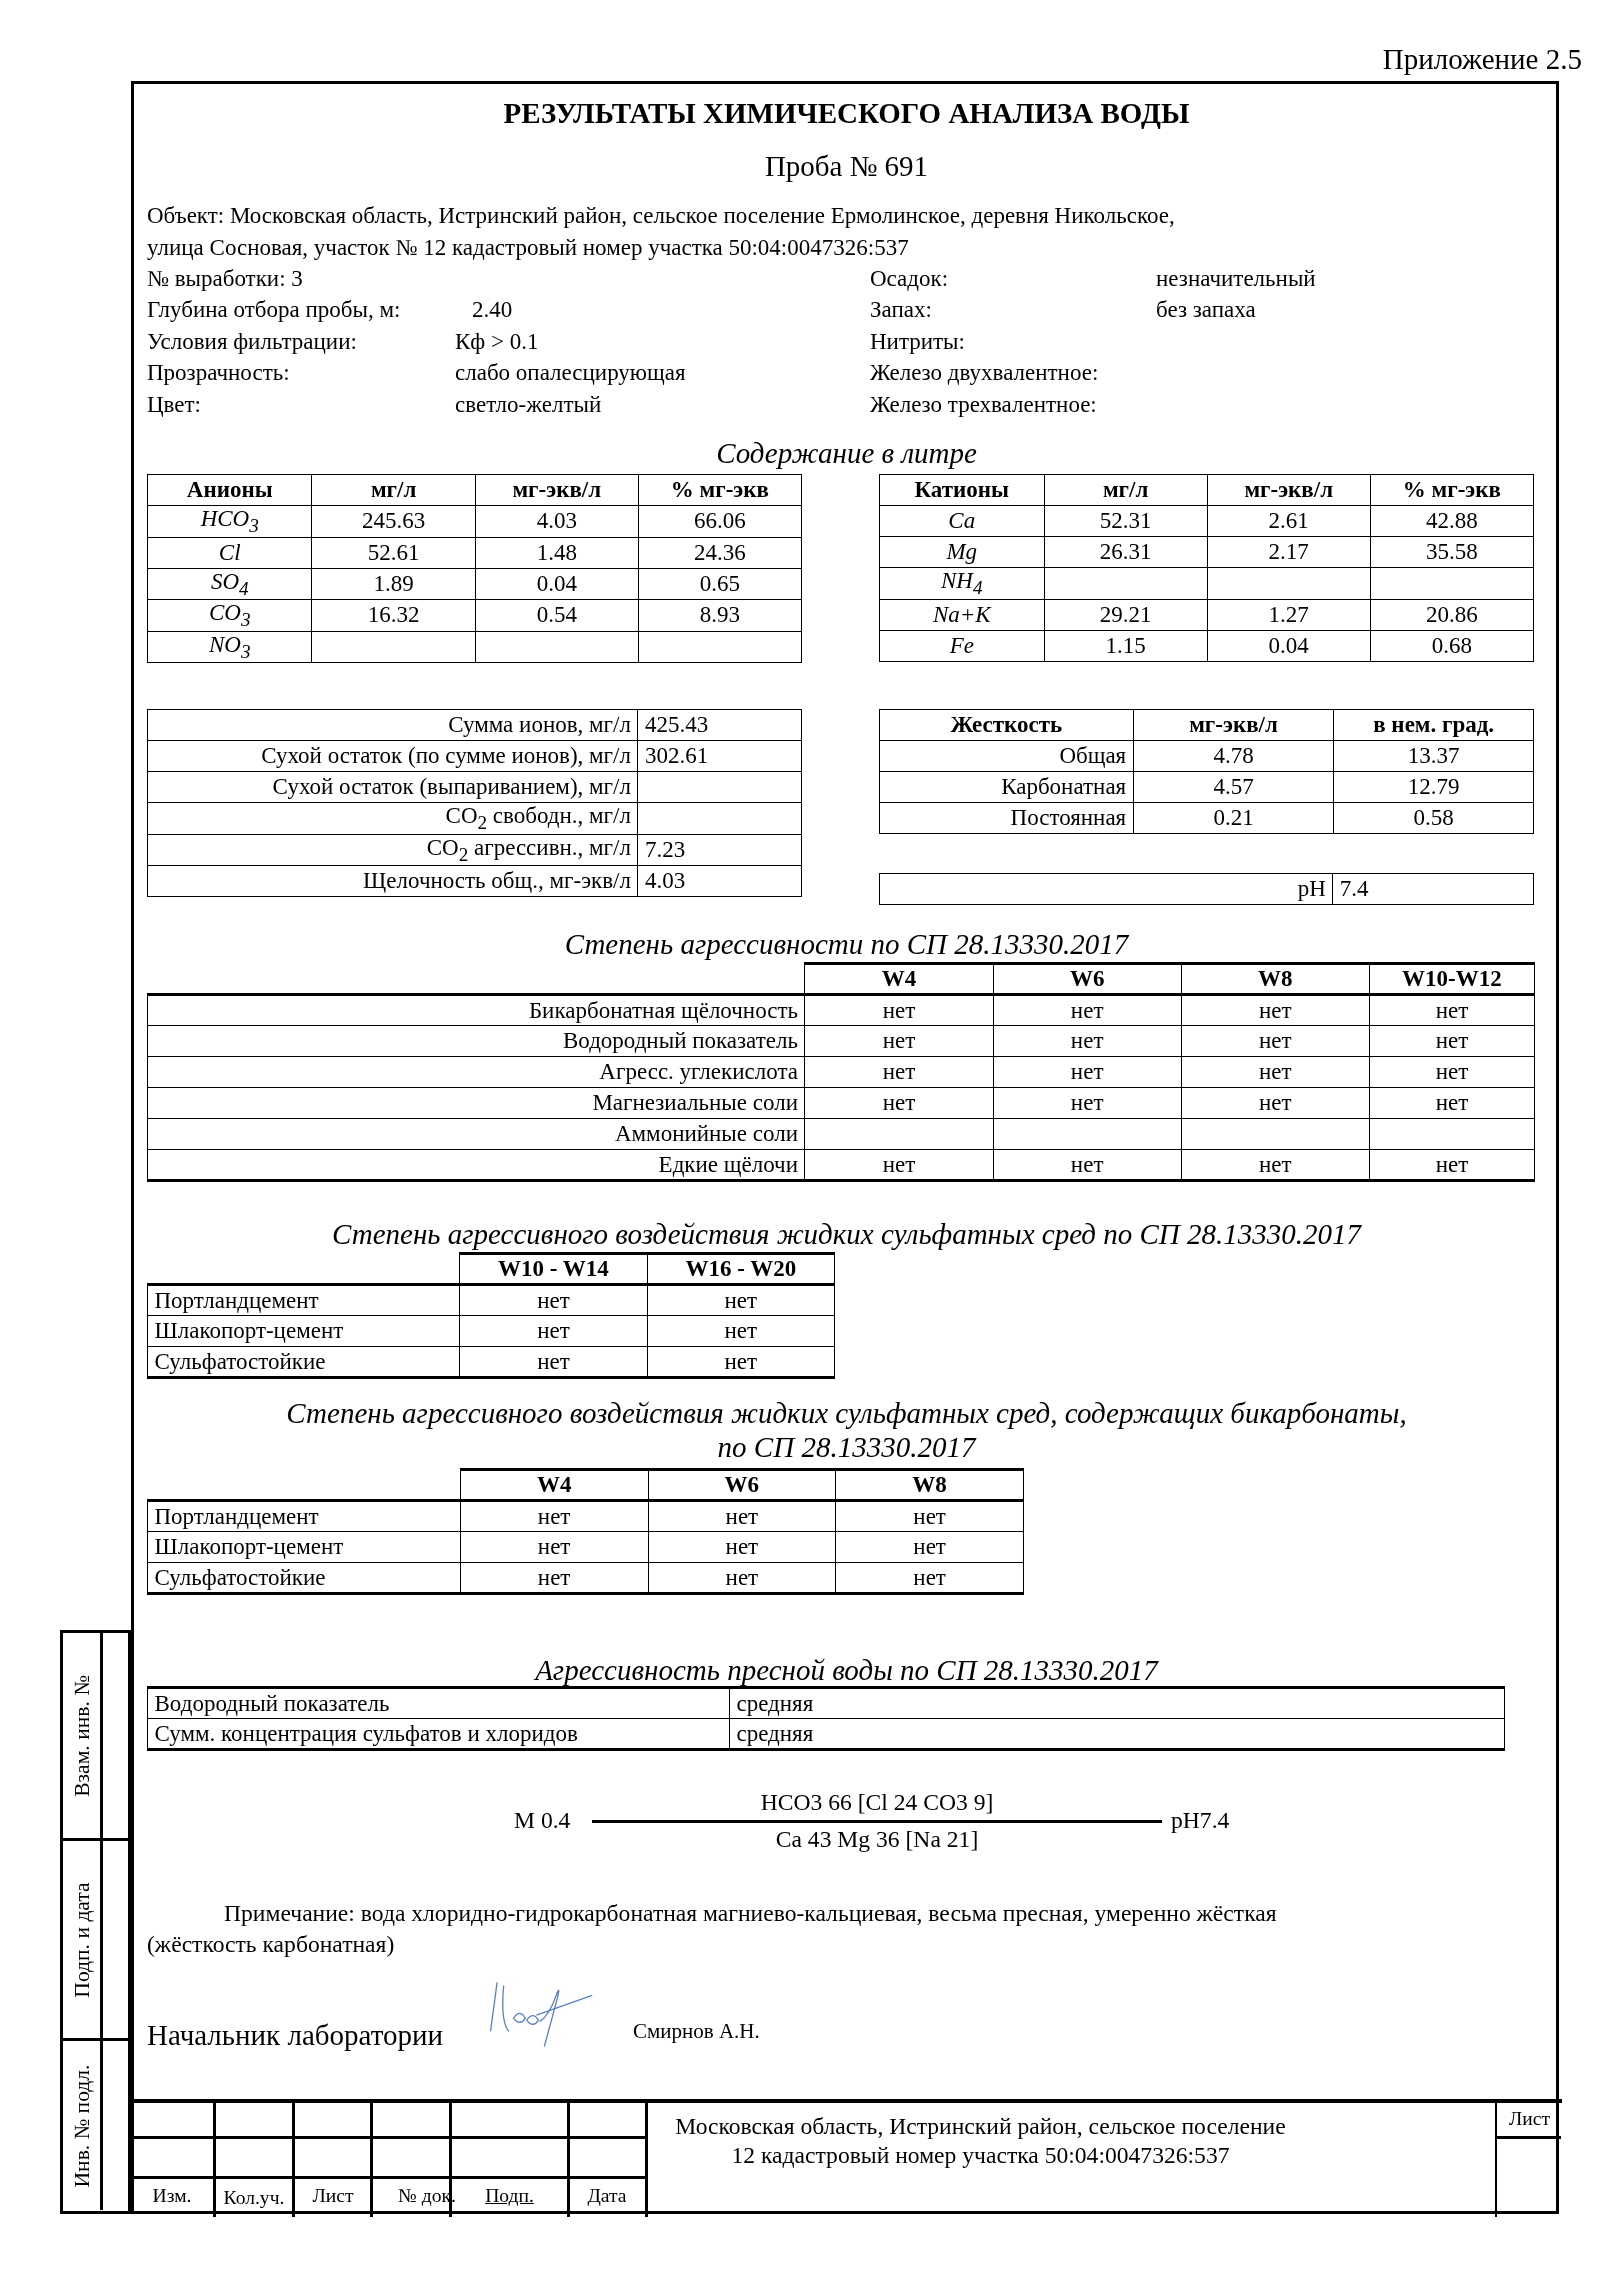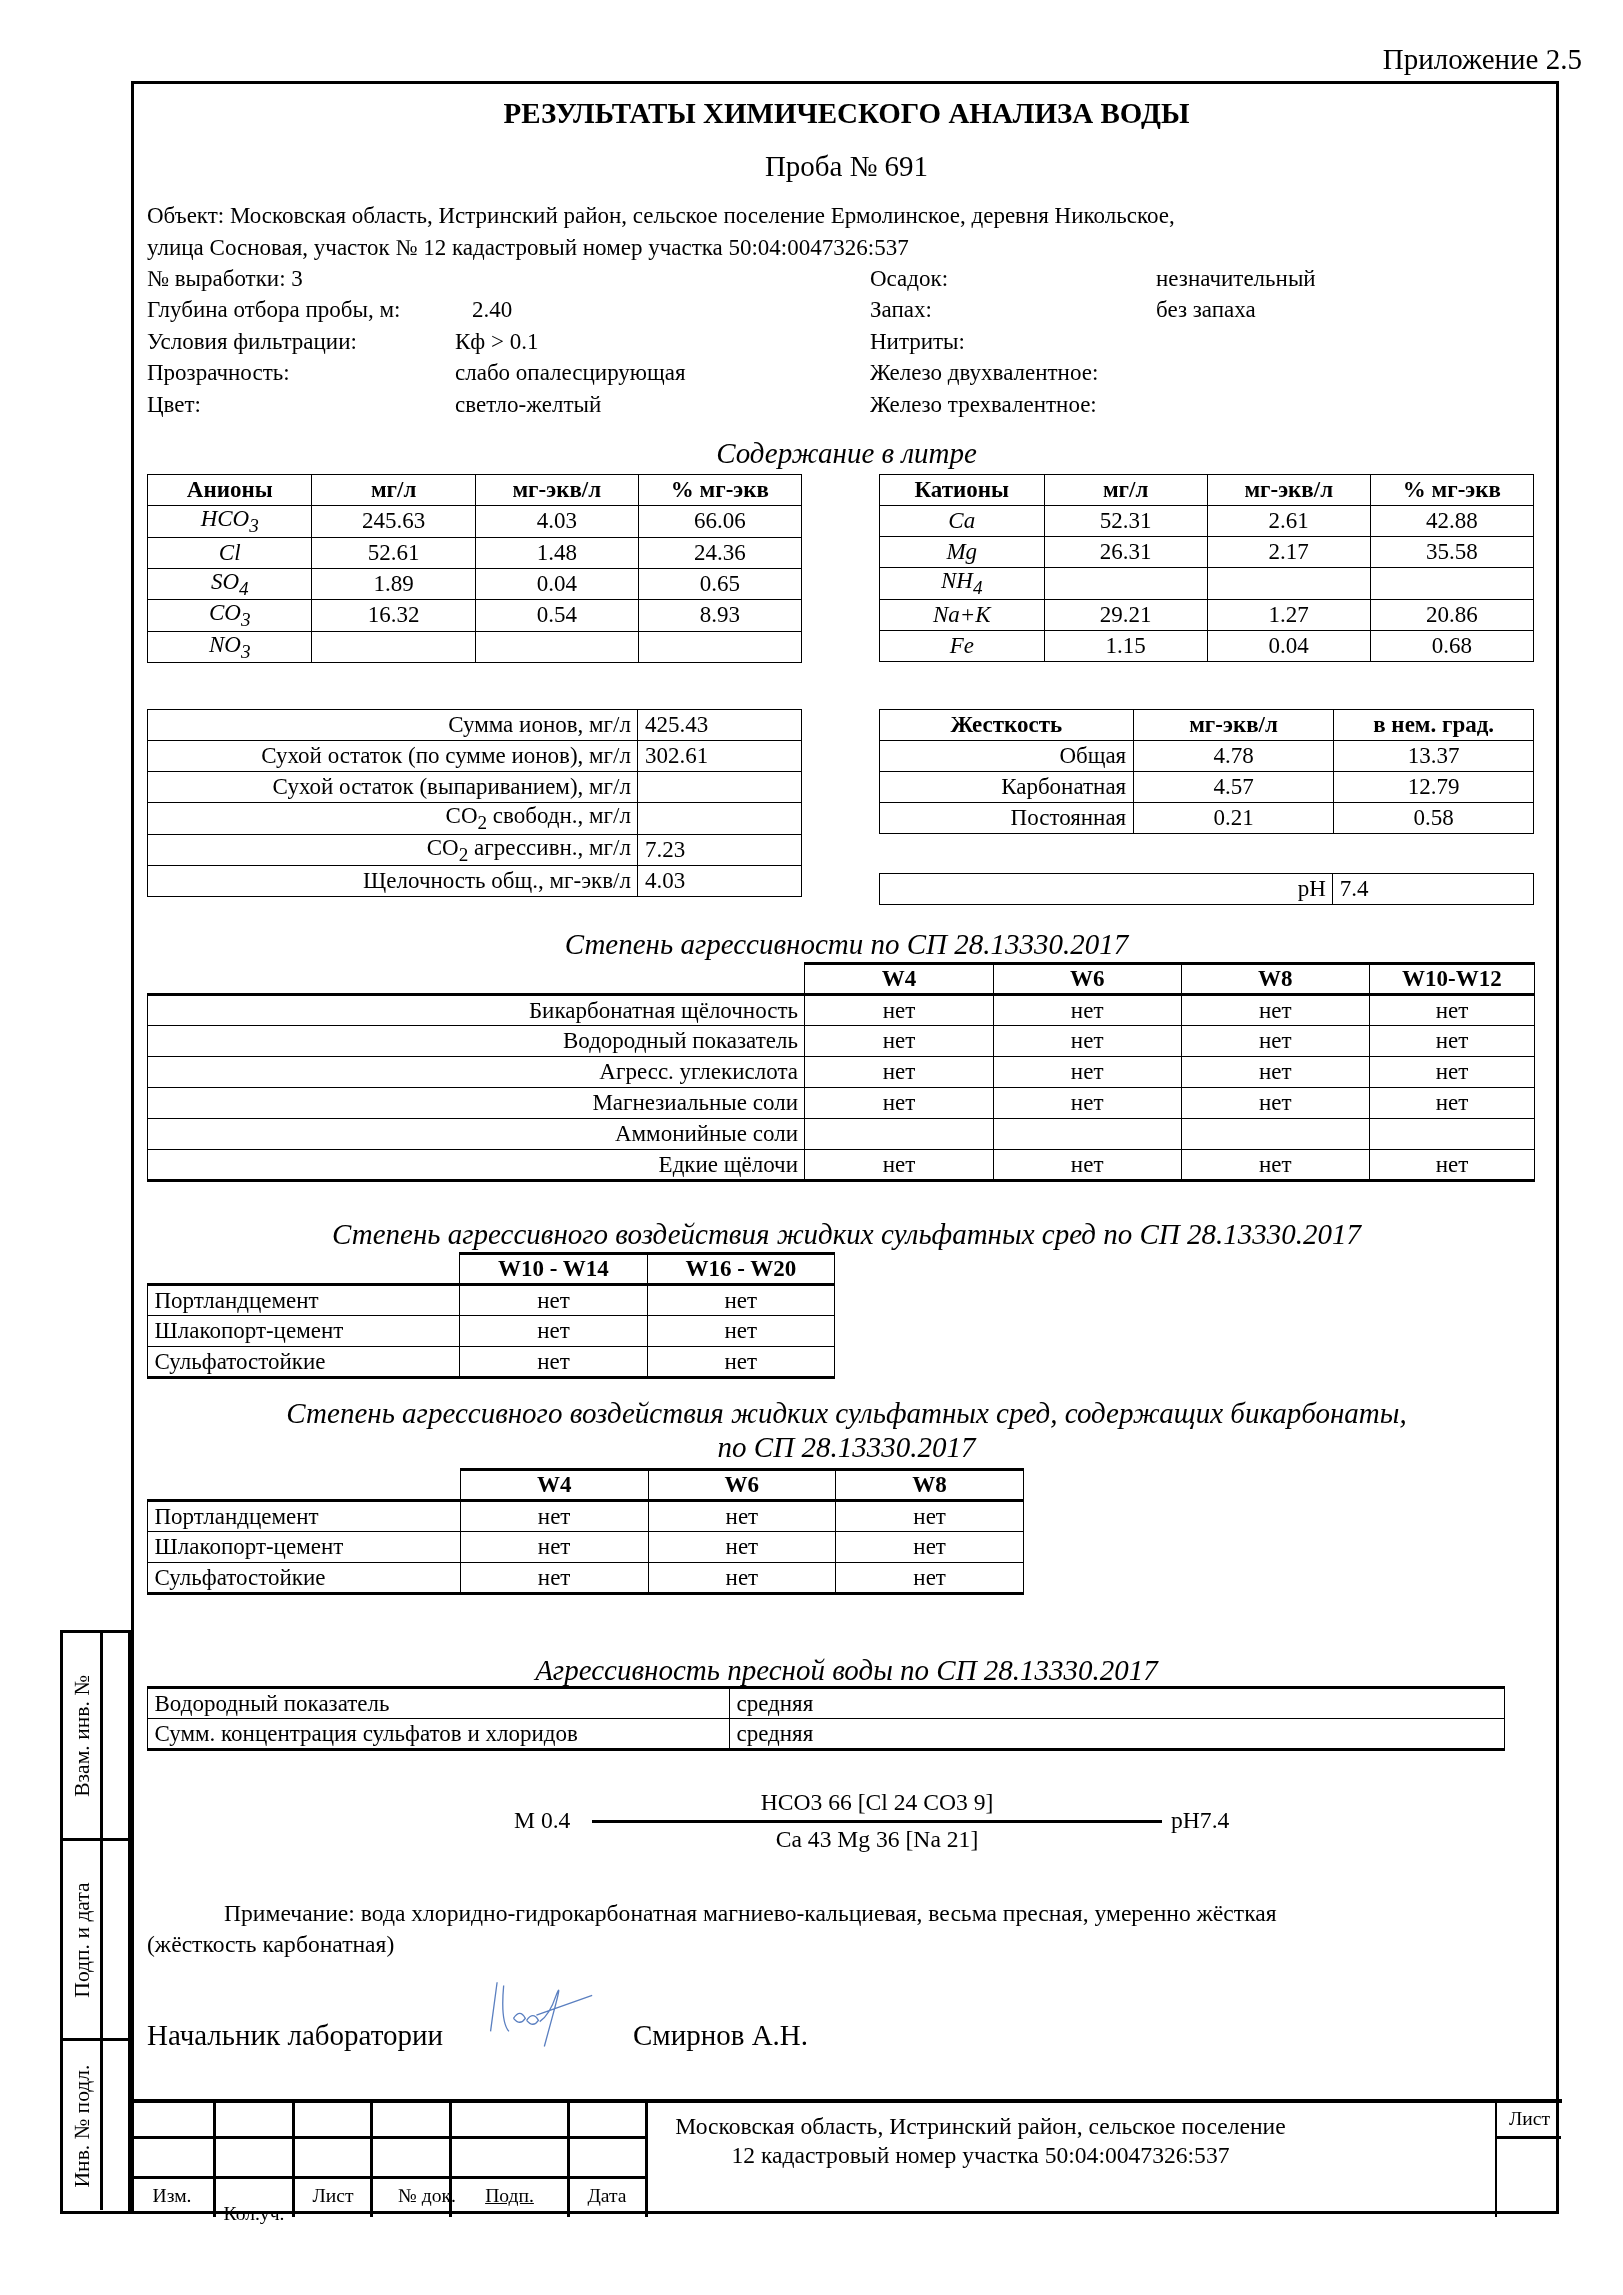--- a/index.html
+++ b/index.html
@@ -359,21 +359,21 @@
 <div class="abs t c" style="left:592px; width:570px; top:1828px; font-size:23.6px;">Ca  43 Mg  36 [Na  21]</div>
 <div class="abs t" style="left:1171px; top:1809px; font-size:23.6px;">pH7.4</div>
 
 <div class="abs t" style="left:224px; top:1902px; font-size:23.6px;">Примечание:   вода хлоридно-гидрокарбонатная магниево-кальциевая, весьма пресная, умеренно жёсткая</div>
 <div class="abs t" style="left:147px; top:1933px; font-size:23.6px;">(жёсткость карбонатная)</div>
 
 <div class="abs t" style="left:147px; top:2021px; font-size:29px;">Начальник лаборатории</div>
 <svg class="abs" id="sig" width="118" height="79" viewBox="0 0 180 120">
   <path id="sig-path" d="M20 20 L10 95 M30 25 Q25 80 38 95 M45 75 q10 -15 18 0 q-8 12 -18 0 M65 78 q10 -14 18 0 q-8 12 -18 0 M85 80 q15 -10 25 -40 q10 -25 -5 30 L92 118 M80 70 L165 40" fill="none" stroke-width="2" stroke="#5a7fc0"></path>
 </svg>
-<div class="abs t" style="left:633px; top:2021px; font-size:29px;">Смирнов А.Н.</div>
+<div class="abs t" style="left:633px; top:2021px; font-size:21px;">Смирнов А.Н.</div>
 
 <div class="abs" id="strip">
   <div class="strip-cell" style="top:0; height:208px;">
       <span>Взам. инв. №</span>
     </div>
   <div class="strip-cell" style="top:208px; height:200px;">
       <span>Подп. и дата</span>
     </div>
   <div class="strip-cell" style="top:408px; height:169px; border-bottom:none;">
       <span>Инв. № подл.</span>
@@ -388,21 +388,21 @@
   <div class="sline" style="left:0; top:77px; width:515px; height:3.3px;"></div>
   <div class="sline" style="left:1365px; top:37px; width:65px; height:3.3px;"></div>
   <div class="sline" style="left:82px; top:0; width:2.6px; height:118px;"></div>
   <div class="sline" style="left:161px; top:0; width:2.6px; height:118px;"></div>
   <div class="sline" style="left:239px; top:0; width:2.6px; height:118px;"></div>
   <div class="sline" style="left:318px; top:0; width:2.6px; height:118px;"></div>
   <div class="sline" style="left:436px; top:0; width:2.6px; height:118px;"></div>
   <div class="sline" style="left:514px; top:0; width:2.6px; height:118px;"></div>
   <div class="sline" style="left:1364px; top:0; width:2px; height:118px;"></div>
   <div class="slabel" style="left:0; width:82px; top:86px;">Изм.</div>
-  <div class="slabel" style="left:85px; width:76px; top:104px;">Кол.уч.</div>
+  <div class="slabel" style="left:85px; width:76px; top:88px;">Кол.уч.</div>
   <div class="slabel" style="left:164px; width:76px; top:86px;">Лист</div>
   <div class="slabel" style="left:242px; width:76px; top:86px;padding-left:16px;">№ док.</div>
   <div class="slabel" style="left:321px; width:115px; top:86px;text-decoration:underline;">Подп.</div>
   <div class="slabel" style="left:438px; width:76px; top:86px;">Дата</div>
   <div id="stamp-addr">
     <div>Московская область, Истринский район, сельское поселение</div>
     <div>12 кадастровый номер участка 50:04:0047326:537</div>
   </div>
   <div class="slabel" style="left:1366px; width:65px; top:9.2px;">Лист</div>
 </div>

